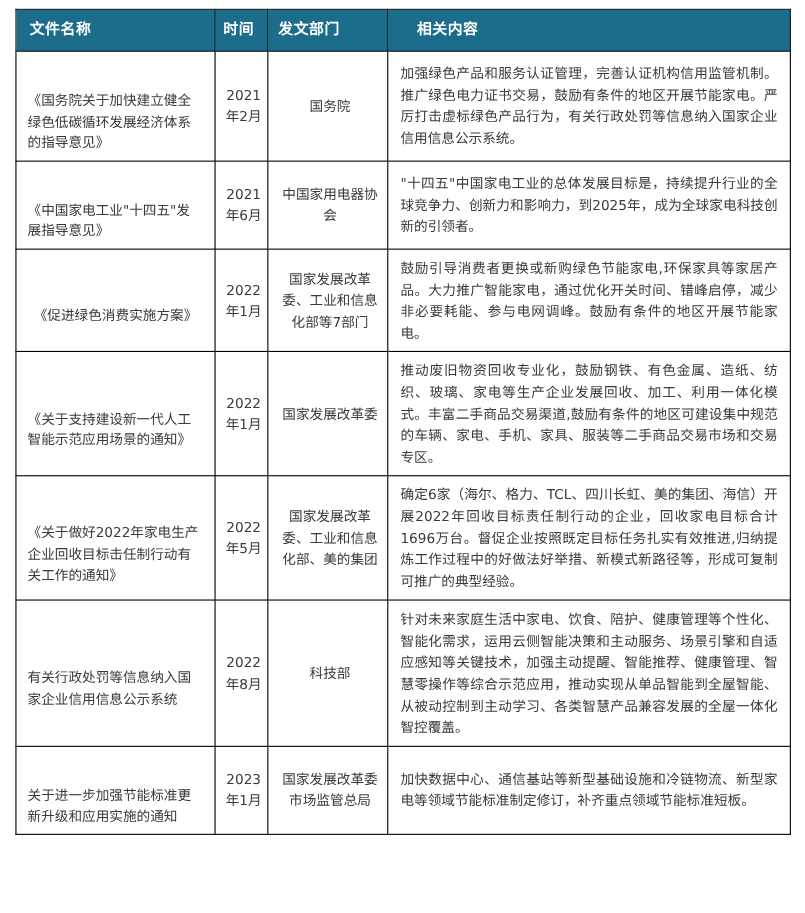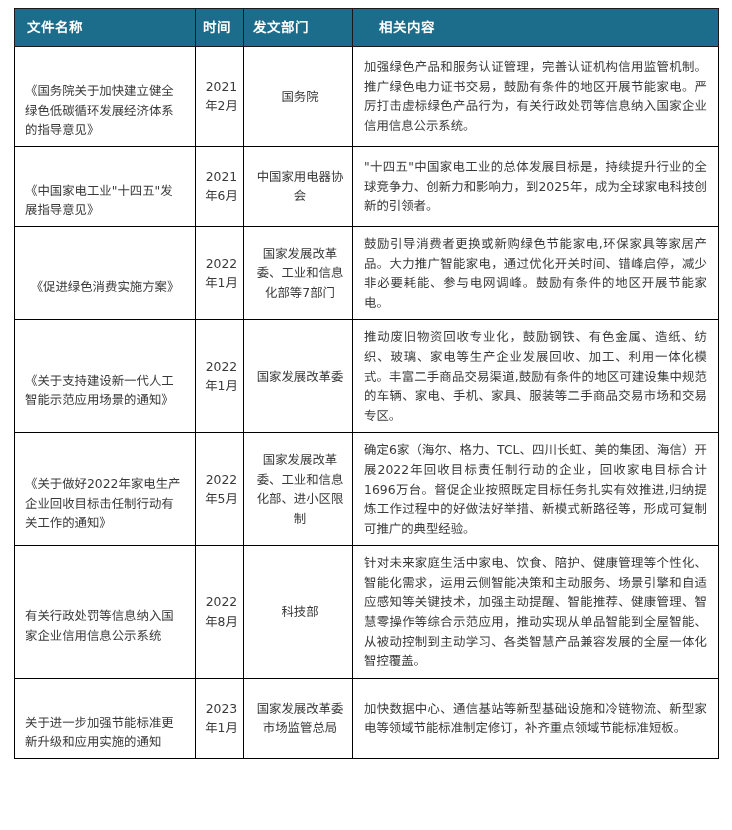--- a/index.html
+++ b/index.html
@@ -127,21 +127,21 @@
         </tr>
         <tr>
           <td class="cell-name"><span class="name-inner">《关于支持建设新一代人工智能示范应用场景的通知》</span></td>
           <td class="cell-time">2022年1月</td>
           <td class="cell-dept">国家发展改革委</td>
           <td class="cell-body">推动废旧物资回收专业化，鼓励钢铁、有色金属、造纸、纺织、玻璃、家电等生产企业发展回收、加工、利用一体化模式。丰富二手商品交易渠道,鼓励有条件的地区可建设集中规范的车辆、家电、手机、家具、服装等二手商品交易市场和交易专区。</td>
         </tr>
         <tr>
           <td class="cell-name"><span class="name-inner">《关于做好2022年家电生产企业回收目标击任制行动有关工作的通知》</span></td>
           <td class="cell-time">2022年5月</td>
-          <td class="cell-dept">国家发展改革委、工业和信息化部、进小区限制</td>
+          <td class="cell-dept">国家发展改革委、工业和信息化部、美的集团</td>
           <td class="cell-body">确定6家（海尔、格力、TCL、四川长虹、美的集团、海信）开展2022年回收目标责任制行动的企业，回收家电目标合计1696万台。督促企业按照既定目标任务扎实有效推进,归纳提炼工作过程中的好做法好举措、新模式新路径等，形成可复制可推广的典型经验。</td>
         </tr>
         <tr>
           <td class="cell-name"><span class="name-inner">有关行政处罚等信息纳入国家企业信用信息公示系统</span></td>
           <td class="cell-time">2022年8月</td>
           <td class="cell-dept">科技部</td>
           <td class="cell-body">针对未来家庭生活中家电、饮食、陪护、健康管理等个性化、智能化需求，运用云侧智能决策和主动服务、场景引擎和自适应感知等关键技术，加强主动提醒、智能推荐、健康管理、智慧零操作等综合示范应用，推动实现从单品智能到全屋智能、从被动控制到主动学习、各类智慧产品兼容发展的全屋一体化智控覆盖。</td>
         </tr>
         <tr>
           <td class="cell-name"><span class="name-inner">关于进一步加强节能标准更新升级和应用实施的通知</span></td>

